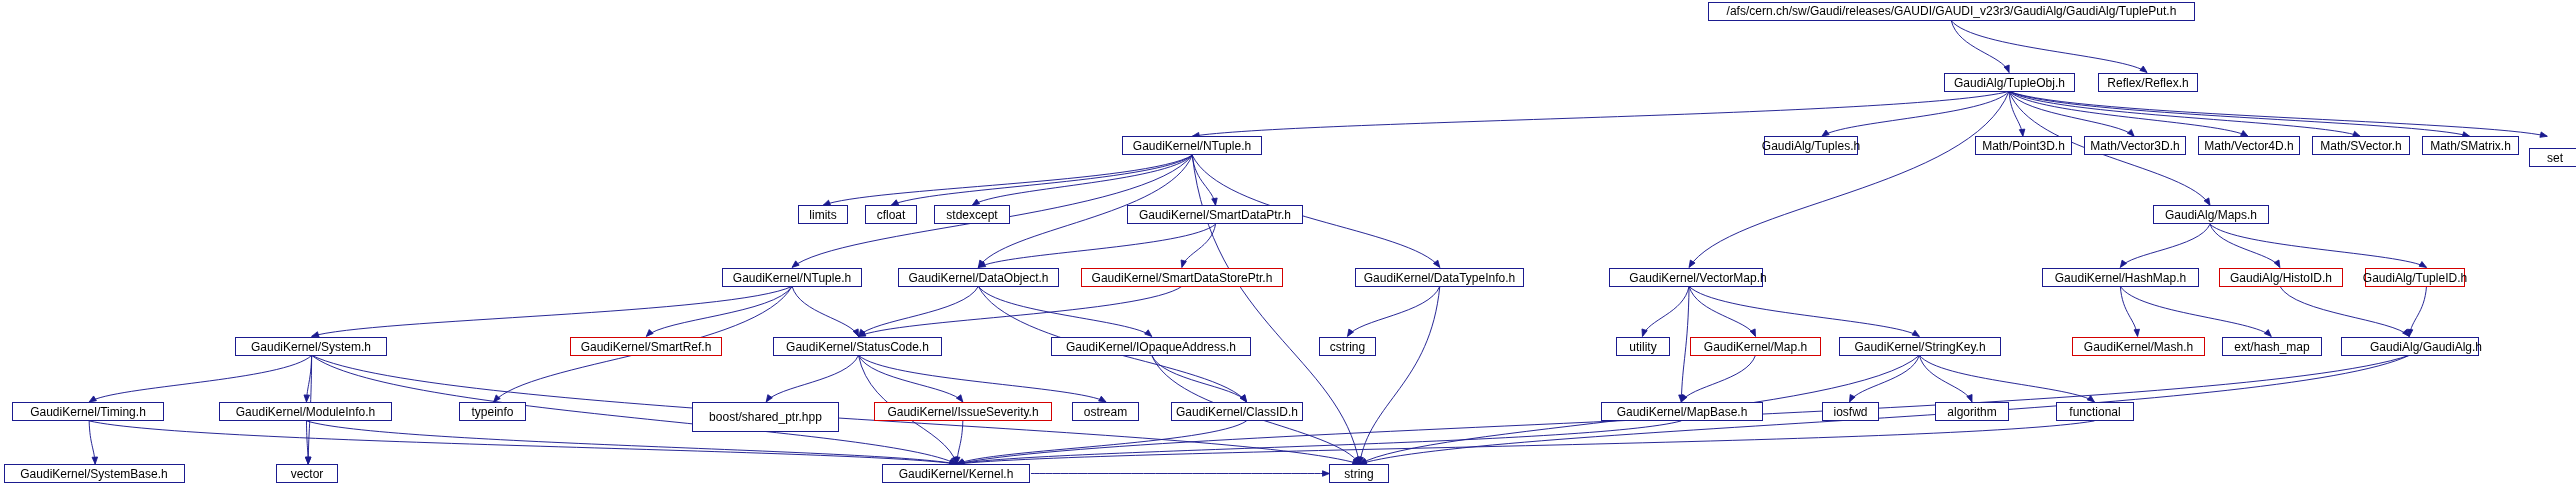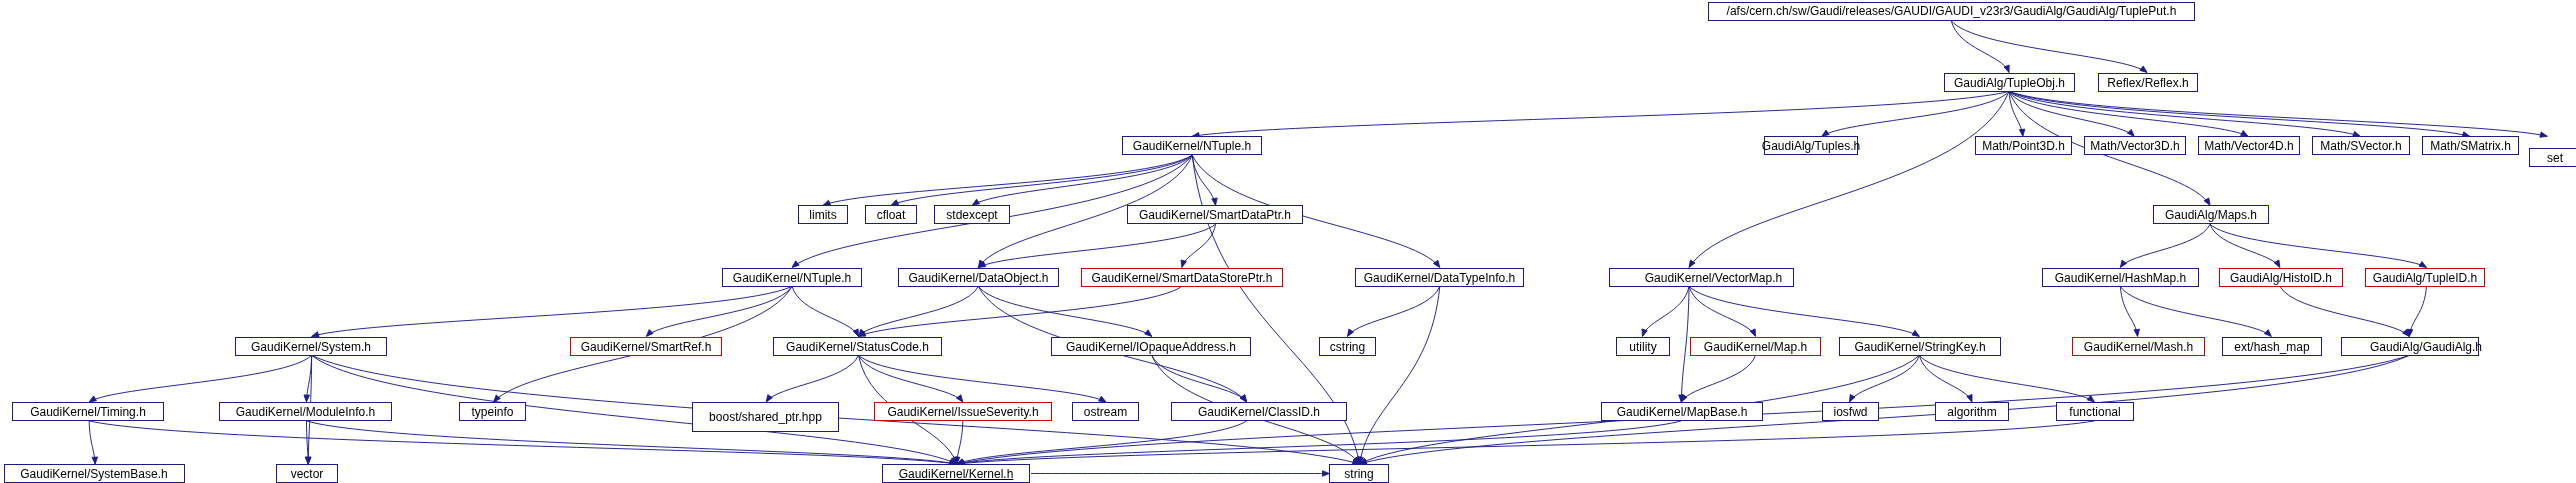--- a/index.html
+++ b/index.html
@@ -173,45 +173,45 @@
       <div class="node" style="left: 2529px; top: 148px; width: 52px; height: 19px;">set</div>
       <div class="node" style="left: 798px; top: 205px; width: 50px; height: 19px;">limits</div>
       <div class="node" style="left: 865px; top: 205px; width: 52px; height: 19px; text-align: right;">cfloat</div>
       <div class="node" style="left: 934px; top: 205px; width: 76px; height: 19px;">stdexcept</div>
       <div class="node" style="left: 1127px; top: 205px; width: 176px; height: 19px;">GaudiKernel/SmartDataPtr.h</div>
       <div class="node" style="left: 2153px; top: 205px; width: 116px; height: 19px;">GaudiAlg/Maps.h</div>
       <div class="node" style="left: 722px; top: 268px; width: 140px; height: 19px;">GaudiKernel/NTuple.h</div>
       <div class="node" style="left: 898px; top: 268px; width: 161px; height: 19px;">GaudiKernel/DataObject.h</div>
       <div class="node red" style="left: 1081px; top: 268px; width: 202px; height: 19px;">GaudiKernel/SmartDataStorePtr.h</div>
       <div class="node" style="left: 1355px; top: 268px; width: 169px; height: 19px;">GaudiKernel/DataTypeInfo.h</div>
-      <div class="node" style="left: 1609px; top: 268px; width: 185px; height: 19px; padding-left: 24px;">GaudiKernel/VectorMap.h</div>
+      <div class="node" style="left: 1609px; top: 268px; width: 154px; height: 19px; padding-left: 24px;">GaudiKernel/VectorMap.h</div>
       <div class="node" style="left: 2042px; top: 268px; width: 157px; height: 19px;">GaudiKernel/HashMap.h</div>
       <div class="node red" style="left: 2219px; top: 268px; width: 124px; height: 19px;">GaudiAlg/HistoID.h</div>
-      <div class="node red" style="left: 2365px; top: 268px; width: 120px; height: 19px; text-align: center;">GaudiAlg/TupleID.h</div>
+      <div class="node red" style="left: 2365px; top: 268px; width: 100px; height: 19px; text-align: center;">GaudiAlg/TupleID.h</div>
       <div class="node" style="left: 235px; top: 337px; width: 152px; height: 19px;">GaudiKernel/System.h</div>
       <div class="node red" style="left: 570px; top: 337px; width: 152px; height: 19px;">GaudiKernel/SmartRef.h</div>
       <div class="node" style="left: 773px; top: 337px; width: 169px; height: 19px;">GaudiKernel/StatusCode.h</div>
       <div class="node" style="left: 1051px; top: 337px; width: 200px; height: 19px;">GaudiKernel/IOpaqueAddress.h</div>
       <div class="node" style="left: 1319px; top: 337px; width: 57px; height: 19px;">cstring</div>
       <div class="node" style="left: 1616px; top: 337px; width: 54px; height: 19px;">utility</div>
       <div class="node red" style="left: 1690px; top: 337px; width: 131px; height: 19px;">GaudiKernel/Map.h</div>
       <div class="node" style="left: 1839px; top: 337px; width: 162px; height: 19px;">GaudiKernel/StringKey.h</div>
       <div class="node red" style="left: 2072px; top: 337px; width: 133px; height: 19px;">GaudiKernel/Mash.h</div>
       <div class="node" style="left: 2222px; top: 337px; width: 100px; height: 19px;">ext/hash_map</div>
       <div class="node" style="left: 2341px; top: 337px; width: 138px; height: 19px; padding-left: 32px;">GaudiAlg/GaudiAlg.h</div>
       <div class="node" style="left: 12px; top: 402px; width: 152px; height: 19px;">GaudiKernel/Timing.h</div>
       <div class="node" style="left: 219px; top: 402px; width: 173px; height: 19px;">GaudiKernel/ModuleInfo.h</div>
       <div class="node" style="left: 459px; top: 402px; width: 67px; height: 19px;">typeinfo</div>
       <div class="node" style="left: 692px; top: 402px; width: 147px; height: 30px;">boost/shared_ptr.hpp</div>
       <div class="node red" style="left: 874px; top: 402px; width: 178px; height: 19px;">GaudiKernel/IssueSeverity.h</div>
       <div class="node" style="left: 1072px; top: 402px; width: 67px; height: 19px;">ostream</div>
-      <div class="node" style="left: 1171px; top: 402px; width: 176px; height: 19px;">GaudiKernel/ClassID.h</div>
+      <div class="node" style="left: 1171px; top: 402px; width: 132px; height: 19px;">GaudiKernel/ClassID.h</div>
       <div class="node" style="left: 1601px; top: 402px; width: 162px; height: 19px;">GaudiKernel/MapBase.h</div>
       <div class="node" style="left: 1822px; top: 402px; width: 57px; height: 19px;">iosfwd</div>
       <div class="node" style="left: 1935px; top: 402px; width: 74px; height: 19px;">algorithm</div>
       <div class="node" style="left: 2056px; top: 402px; width: 78px; height: 19px;">functional</div>
       <div class="node" style="left: 3.5px; top: 464px; width: 181px; height: 19px;">GaudiKernel/SystemBase.h</div>
       <div class="node" style="left: 276px; top: 464px; width: 62px; height: 19px;">vector</div>
-      <div class="node" style="left: 882px; top: 464px; width: 148px; height: 19px; text-decoration: underline;">GaudiKernel/Kernel.h</div>
+      <div class="node" style="left: 882px; top: 464px; width: 148px; height: 19px;">GaudiKernel/Kernel.h</div>
       <div class="node" style="left: 1329px; top: 464px; width: 60px; height: 19px;">string</div>
     </div>
 </div>
 
 
 </body></html>

